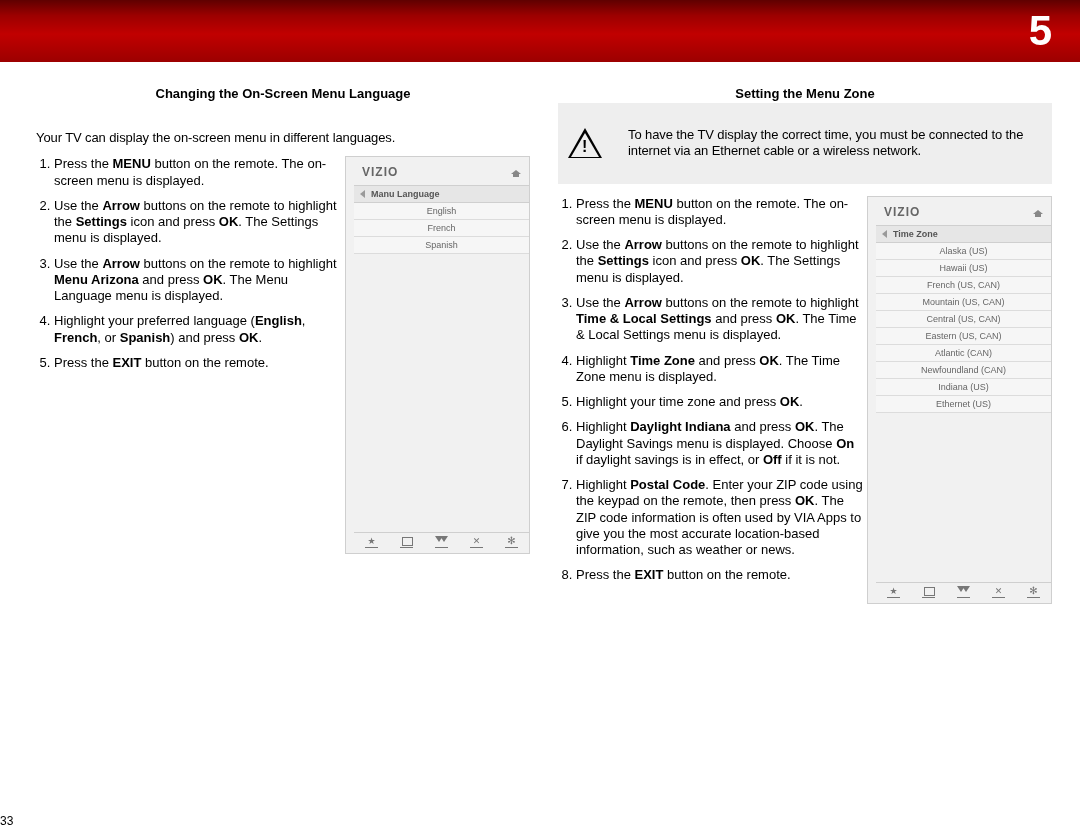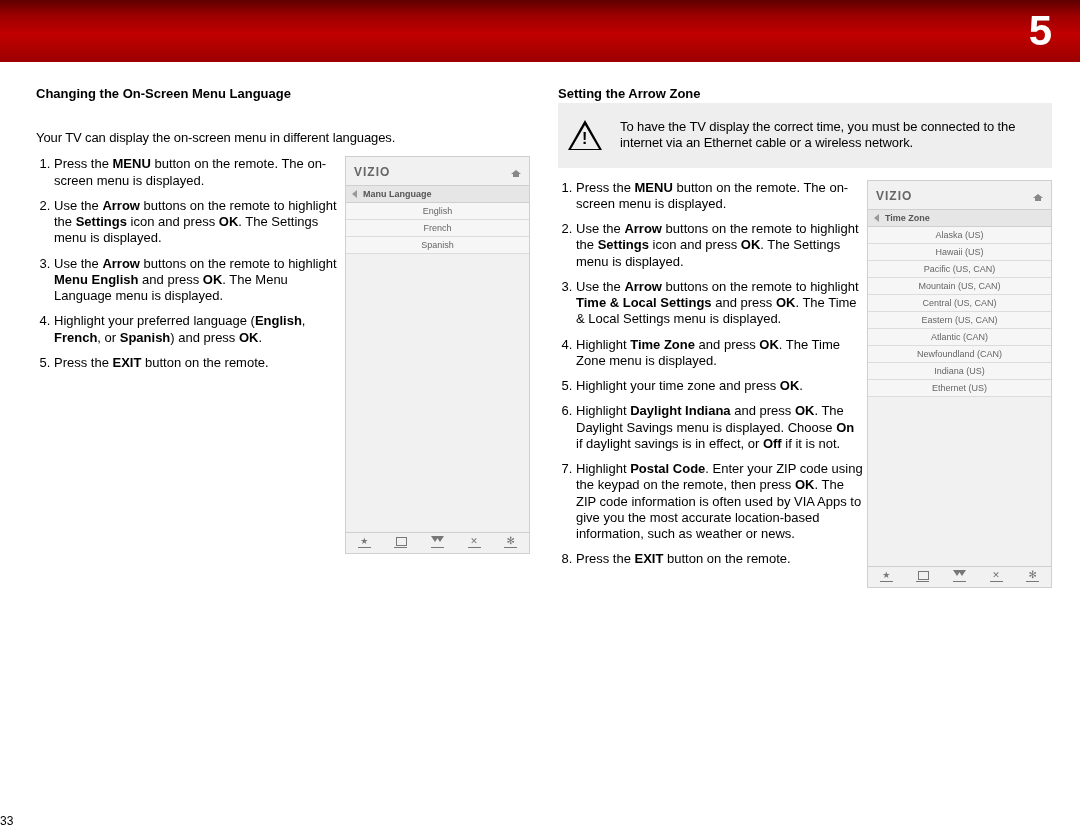--- a/index.html
+++ b/index.html
@@ -24,38 +24,39 @@
     color: #fff;
     font-size: 42px;
     font-weight: 600;
   }
   .columns {
     display: flex;
     padding: 24px 28px 0 36px;
     gap: 28px;
   }
   .col { flex: 1 1 0; }
-  h4 { font-size: 13px; font-weight: bold; margin-bottom: 2px; }
+  h4 { font-size: 13px; font-weight: bold; margin-bottom: 2px; text-align: center; }
   p  { margin-bottom: 10px; line-height: 1.25; letter-spacing: -0.1px; margin-top: 29px; }
   ol { list-style: decimal; padding-left: 18px; }
   ol li { margin-bottom: 9px; line-height: 1.25; }
   strong { font-weight: bold; }
   .with-screen { display: flex; gap: 4px; }
   .with-screen ol { flex: 1 1 0; }
 
   
   .tv {
     width: 185px;
     background: #f1f1f1;
     border: 1px solid #cfcfcf;
     font-size: 9px;
     color: #666;
     display: flex;
     flex-direction: column;
     align-self: flex-start;
+    padding-left: 8px;
   }
   .tv.tall { height: 398px; }
   .tv.tall2 { height: 408px; }
   .tv-head {
     display: flex; justify-content: space-between; align-items: center;
     padding: 8px 8px 6px 8px;
   }
   .tv-logo { font-weight: 800; font-size: 12px; letter-spacing: 1px; color: #666; }
   .home-icon { width: 10px; height: 10px; display:inline-block; position:relative; }
   .home-icon::before {
@@ -107,21 +108,21 @@
     border-bottom:30px solid #000;
   }
   .warn-icon::after{
     content:""; position:absolute; left:3px; top:5px; width:0; height:0;
     border-left:14px solid transparent; border-right:14px solid transparent;
     border-bottom:24px solid #eee;
   }
   .warn-bang{
     position:absolute; left:14px; top:10px; font-weight:bold; font-size:16px; z-index:2; color:#000;
   }
-  .warn p { margin:8px; }
+  .warn p { margin:16px; }
 
   .page-num {
     position:absolute; left:0; right:0; bottom:6px; font-size:12px;
   }
 </style>
 </head>
 <body>
 
 <div class="header-bar">
   <span class="chapter-num">5</span>
@@ -130,21 +131,21 @@
 <div class="columns">
 
   <div class="col">
     <h4>Changing the On-Screen Menu Language</h4>
     <p>Your TV can display the on-screen menu in different languages.</p>
 
     <div class="with-screen">
       <ol id="left-steps">
           <li>Press the <strong>MENU</strong> button on the remote. The on-screen menu is displayed.</li>
           <li>Use the <strong>Arrow</strong> buttons on the remote to highlight the <strong>Settings</strong> icon and press <strong>OK</strong>. The Settings menu is displayed.</li>
-          <li>Use the <strong>Arrow</strong> buttons on the remote to highlight <strong>Menu English</strong> and press <strong>OK</strong>. The Menu Language menu is displayed.</li>
+          <li>Use the <strong>Arrow</strong> buttons on the remote to highlight <strong>Menu Arizona</strong> and press <strong>OK</strong>. The Menu Language menu is displayed.</li>
           <li>Highlight your preferred language (<strong>English</strong>, <strong>French</strong>, or <strong>Spanish</strong>) and press <strong>OK</strong>.</li>
           <li>Press the <strong>EXIT</strong> button on the remote.</li>
         </ol>
 
       <div class="tv tall">
         <div class="tv-head">
           <span class="tv-logo">VIZIO</span>
           <span class="home-icon"></span>
         </div>
         <div class="tv-title-row">
@@ -161,21 +162,21 @@
           <span class="ic ic-cc"></span>
           <span class="ic ic-v"></span>
           <span class="ic ic-x"></span>
           <span class="ic ic-gear"></span>
         </div>
       </div>
     </div>
   </div>
 
   <div class="col">
-    <h4>Setting the Arrow Zone</h4>
+    <h4>Setting the Menu Zone</h4>
 
     <div class="warn">
       <div class="warn-icon">
           <span class="warn-bang">!</span>
         </div>
       <p>To have the TV display the correct time, you must be connected to the internet via an Ethernet cable or a wireless network.</p>
     </div>
 
     <div class="with-screen">
       <ol id="right-steps">
@@ -194,21 +195,21 @@
           <span class="tv-logo">VIZIO</span>
           <span class="home-icon"></span>
         </div>
         <div class="tv-title-row">
           <span class="back-tri"></span>
           <span>Time Zone</span>
         </div>
         <div class="tv-body" id="right-tv-items">
             <div class="tv-item">Alaska (US)</div>
             <div class="tv-item">Hawaii (US)</div>
-            <div class="tv-item">Pacific (US, CAN)</div>
+            <div class="tv-item">French (US, CAN)</div>
             <div class="tv-item">Mountain (US, CAN)</div>
             <div class="tv-item">Central (US, CAN)</div>
             <div class="tv-item">Eastern (US, CAN)</div>
             <div class="tv-item">Atlantic (CAN)</div>
             <div class="tv-item">Newfoundland (CAN)</div>
             <div class="tv-item">Indiana (US)</div>
             <div class="tv-item">Ethernet (US)</div>
           </div>
         <div class="tv-foot">
           <span class="ic ic-star"></span>

